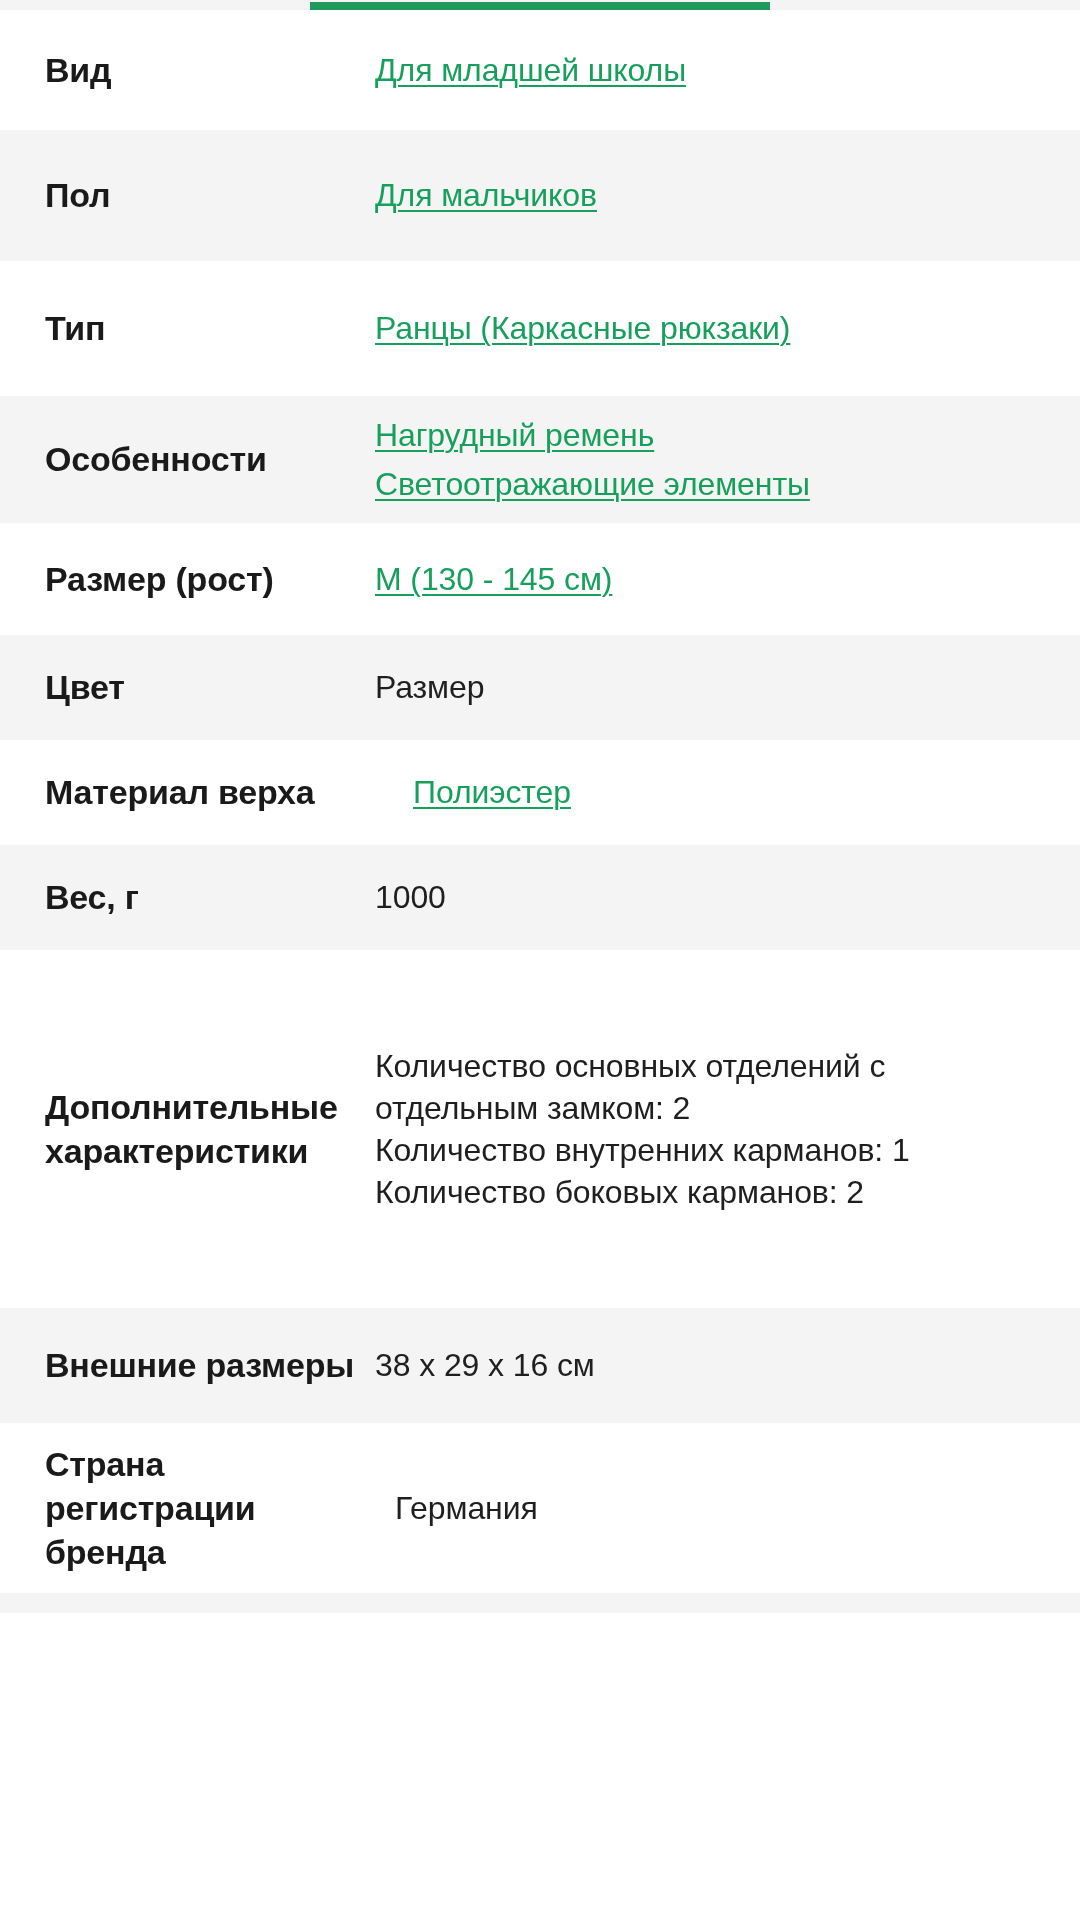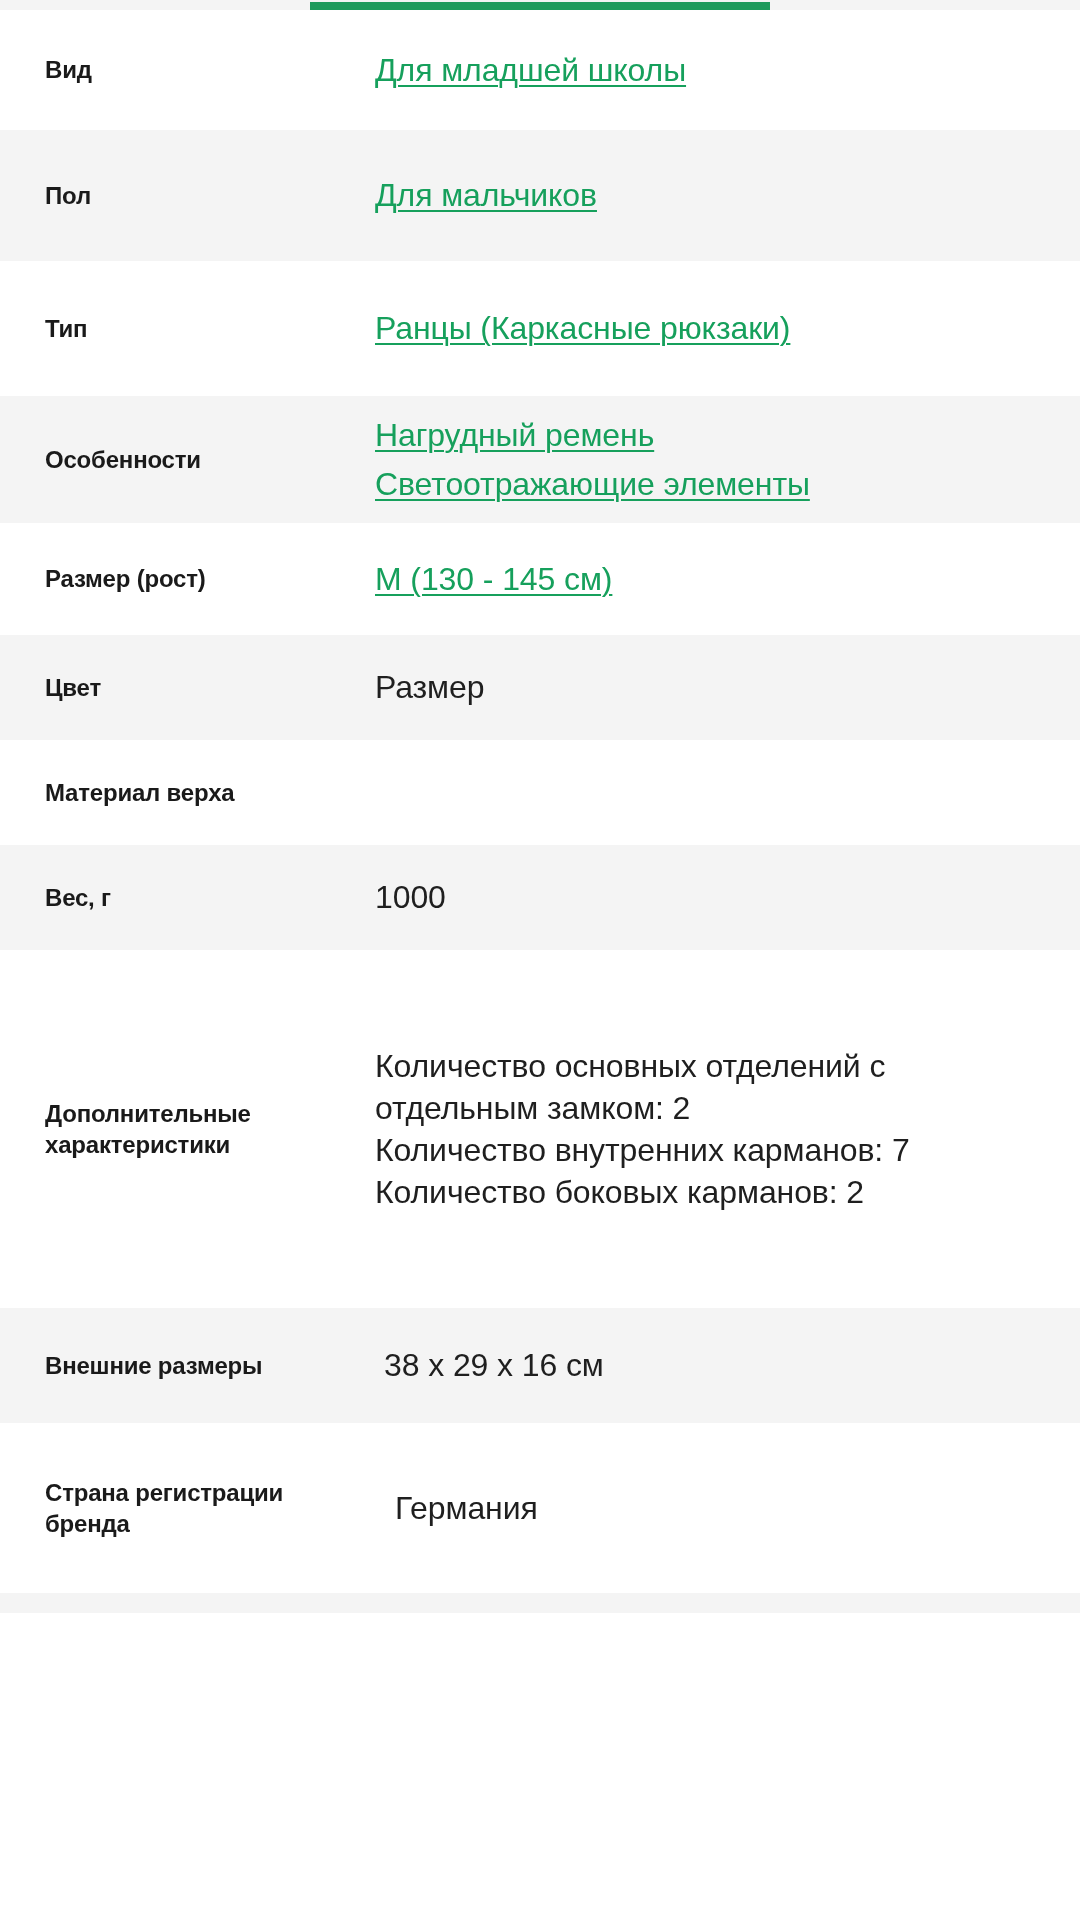--- a/index.html
+++ b/index.html
@@ -45,21 +45,21 @@
     padding:0 45px 0 45px;
     background:#ffffff;
   }
   .spec-row.alt {
     background:#f4f4f4;
   }
 
   .spec-label {
     flex:0 0 330px;
     max-width:330px;
-    font-size:24px;
+    font-size:34px;
     font-weight:700;
     color:#1a1a1a;
     line-height:1.3;
     letter-spacing:-0.2px;
     padding-right:12px;
   }
   .spec-value {
     flex:1 1 auto;
     font-size:32px;
     font-weight:400;
@@ -83,21 +83,21 @@
   
   .r-vid     { height:120px; }
   .r-pol     { height:131px; }
   .r-tip     { height:135px; }
   .r-osob    { height:127px; }
   .r-razmer  { height:112px; }
   .r-cvet    { height:105px; }
   .r-material{ height:105px;gap:38px; }
   .r-ves     { height:105px; }
   .r-dop     { height:358px; }
-  .r-vnesh   { height:115px;gap:9px; }
+  .r-vnesh   { height:115px; }
   .r-strana  { height:170px;gap:20px; }
   .r-tail    { height:20px; }
 </style>
 </head>
 <body>
 
 <div class="page">
 
   <div class="accent-strip">
     <div class="accent-bar"></div>
@@ -143,34 +143,37 @@
 
     <div class="spec-row alt r-cvet">
       <div class="spec-label">Цвет</div>
       <div class="spec-value">
         <span class="plain">Размер</span>
       </div>
     </div>
 
     <div class="spec-row r-material">
       <div class="spec-label">Материал верха</div>
+      <div class="spec-value">
+        <span class="link">Полиэстер</span>
+      </div>
     </div>
 
     <div class="spec-row alt r-ves">
       <div class="spec-label">Вес, г</div>
       <div class="spec-value">
         <span class="plain">1000</span>
       </div>
     </div>
 
     <div class="spec-row r-dop">
       <div class="spec-label">Дополнительные характеристики</div>
       <div class="spec-value">
         <span class="plain multiline">Количество основных отделений с отдельным замком: 2
-Количество внутренних карманов: 7
+Количество внутренних карманов: 1
 Количество боковых карманов: 2</span>
       </div>
     </div>
 
     <div class="spec-row alt r-vnesh">
       <div class="spec-label">Внешние размеры</div>
       <div class="spec-value">
         <span class="plain">38 x 29 x 16 см</span>
       </div>
     </div>

